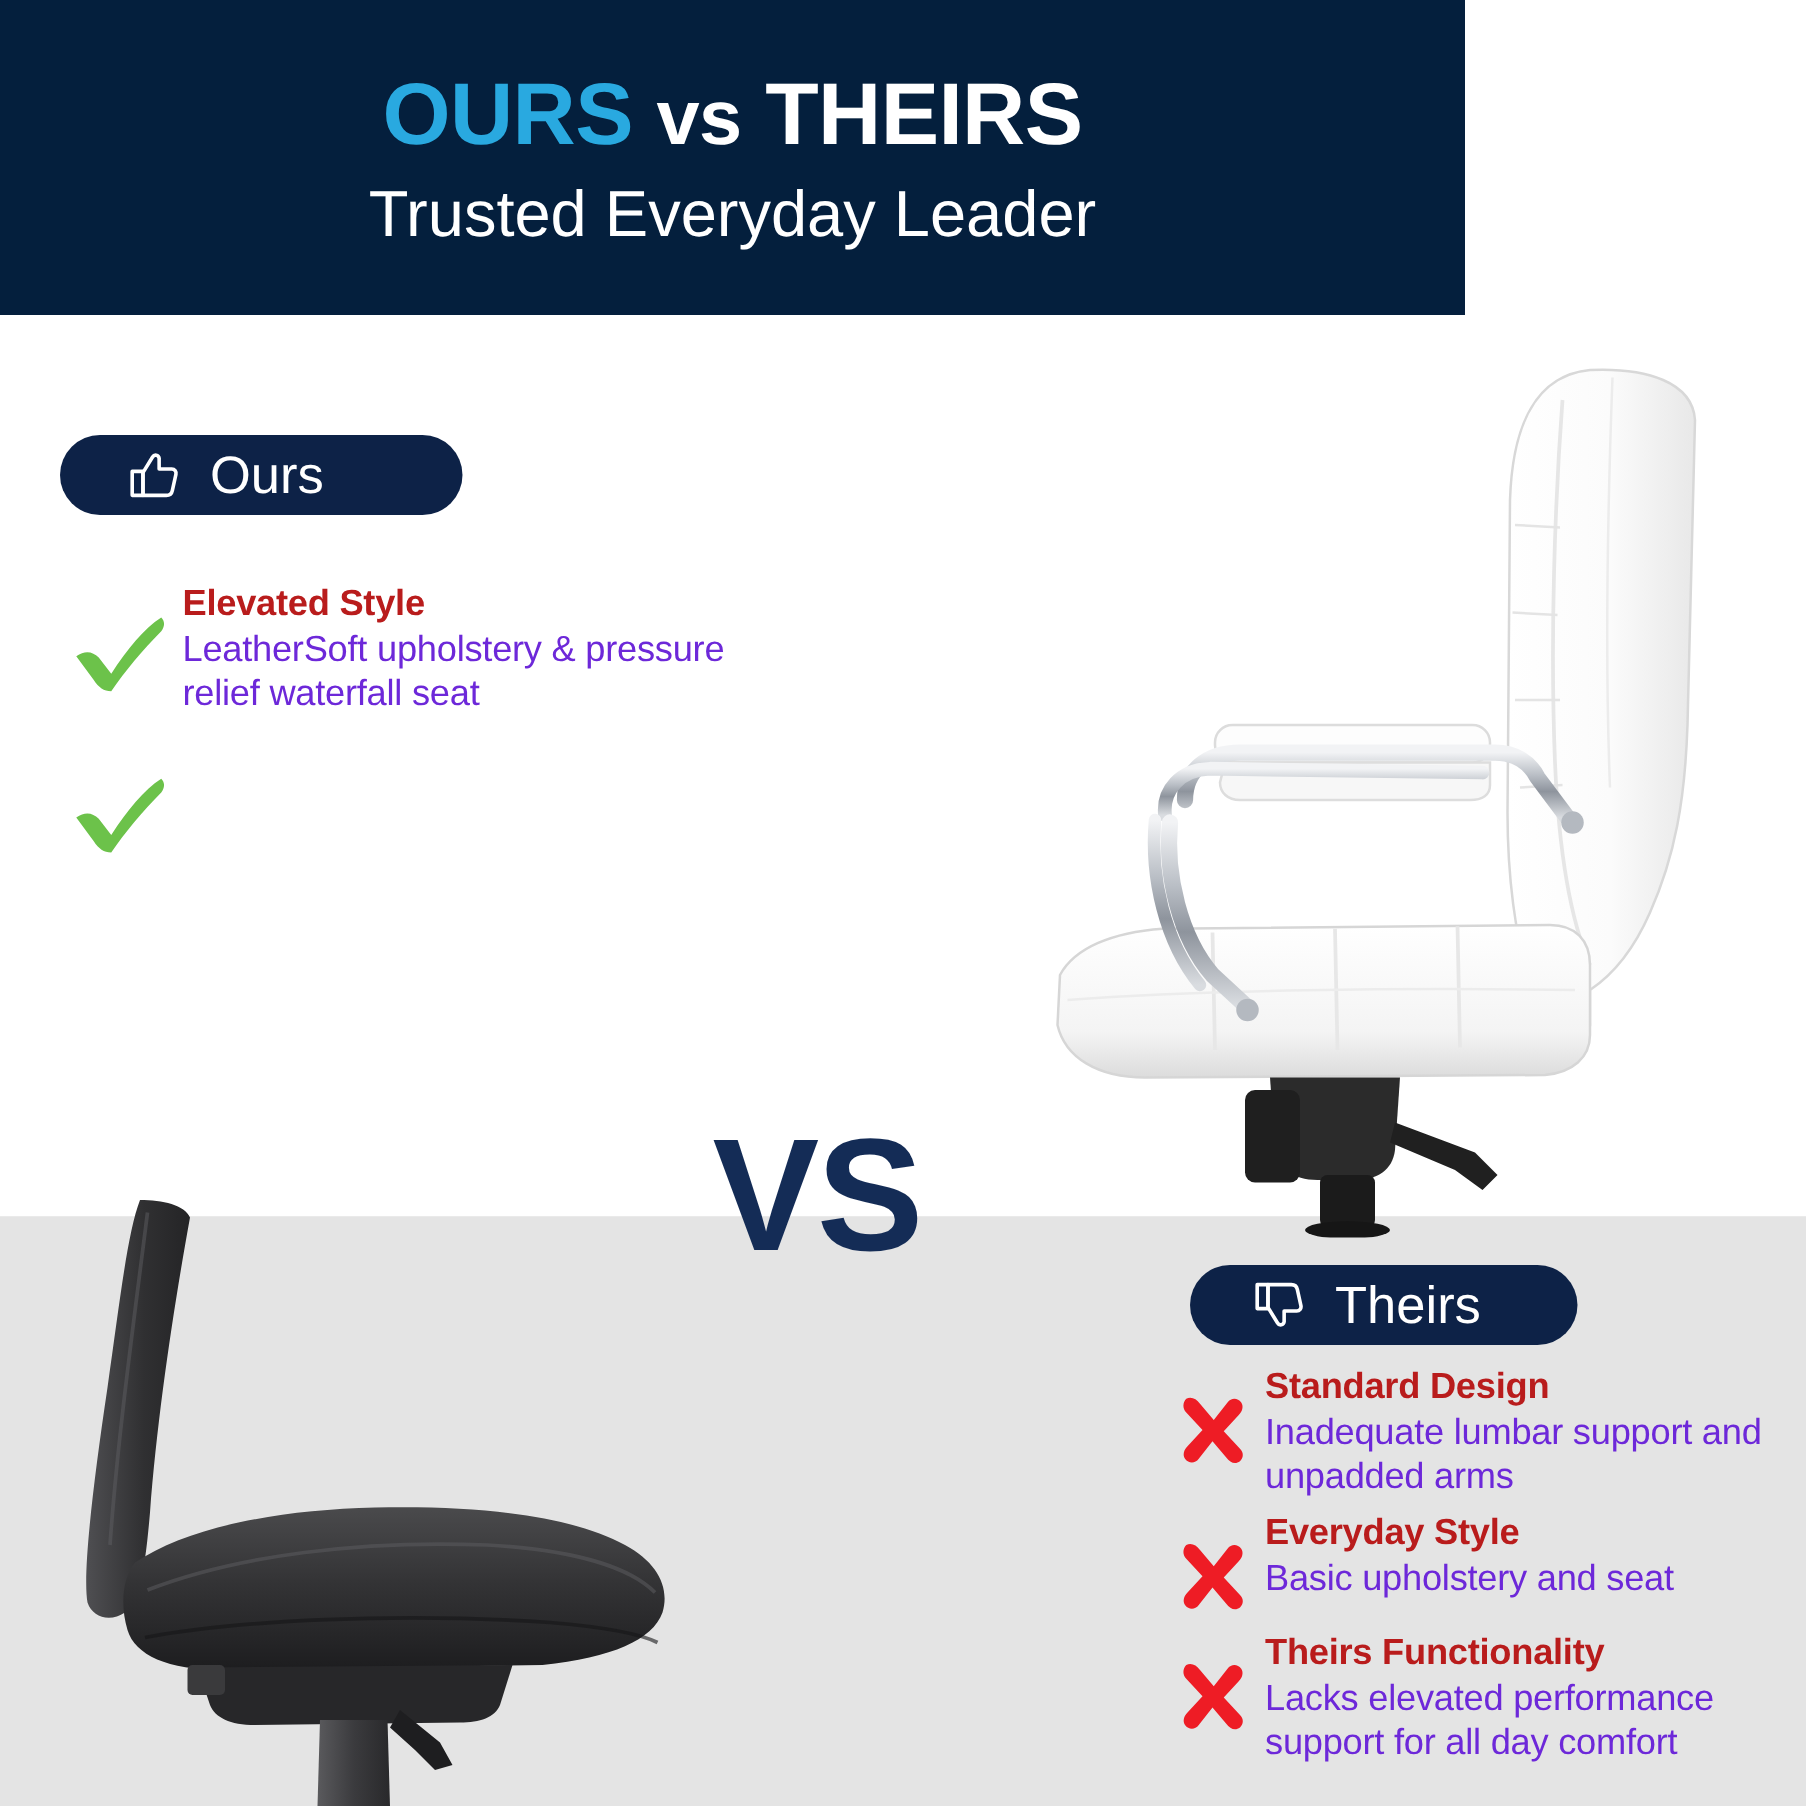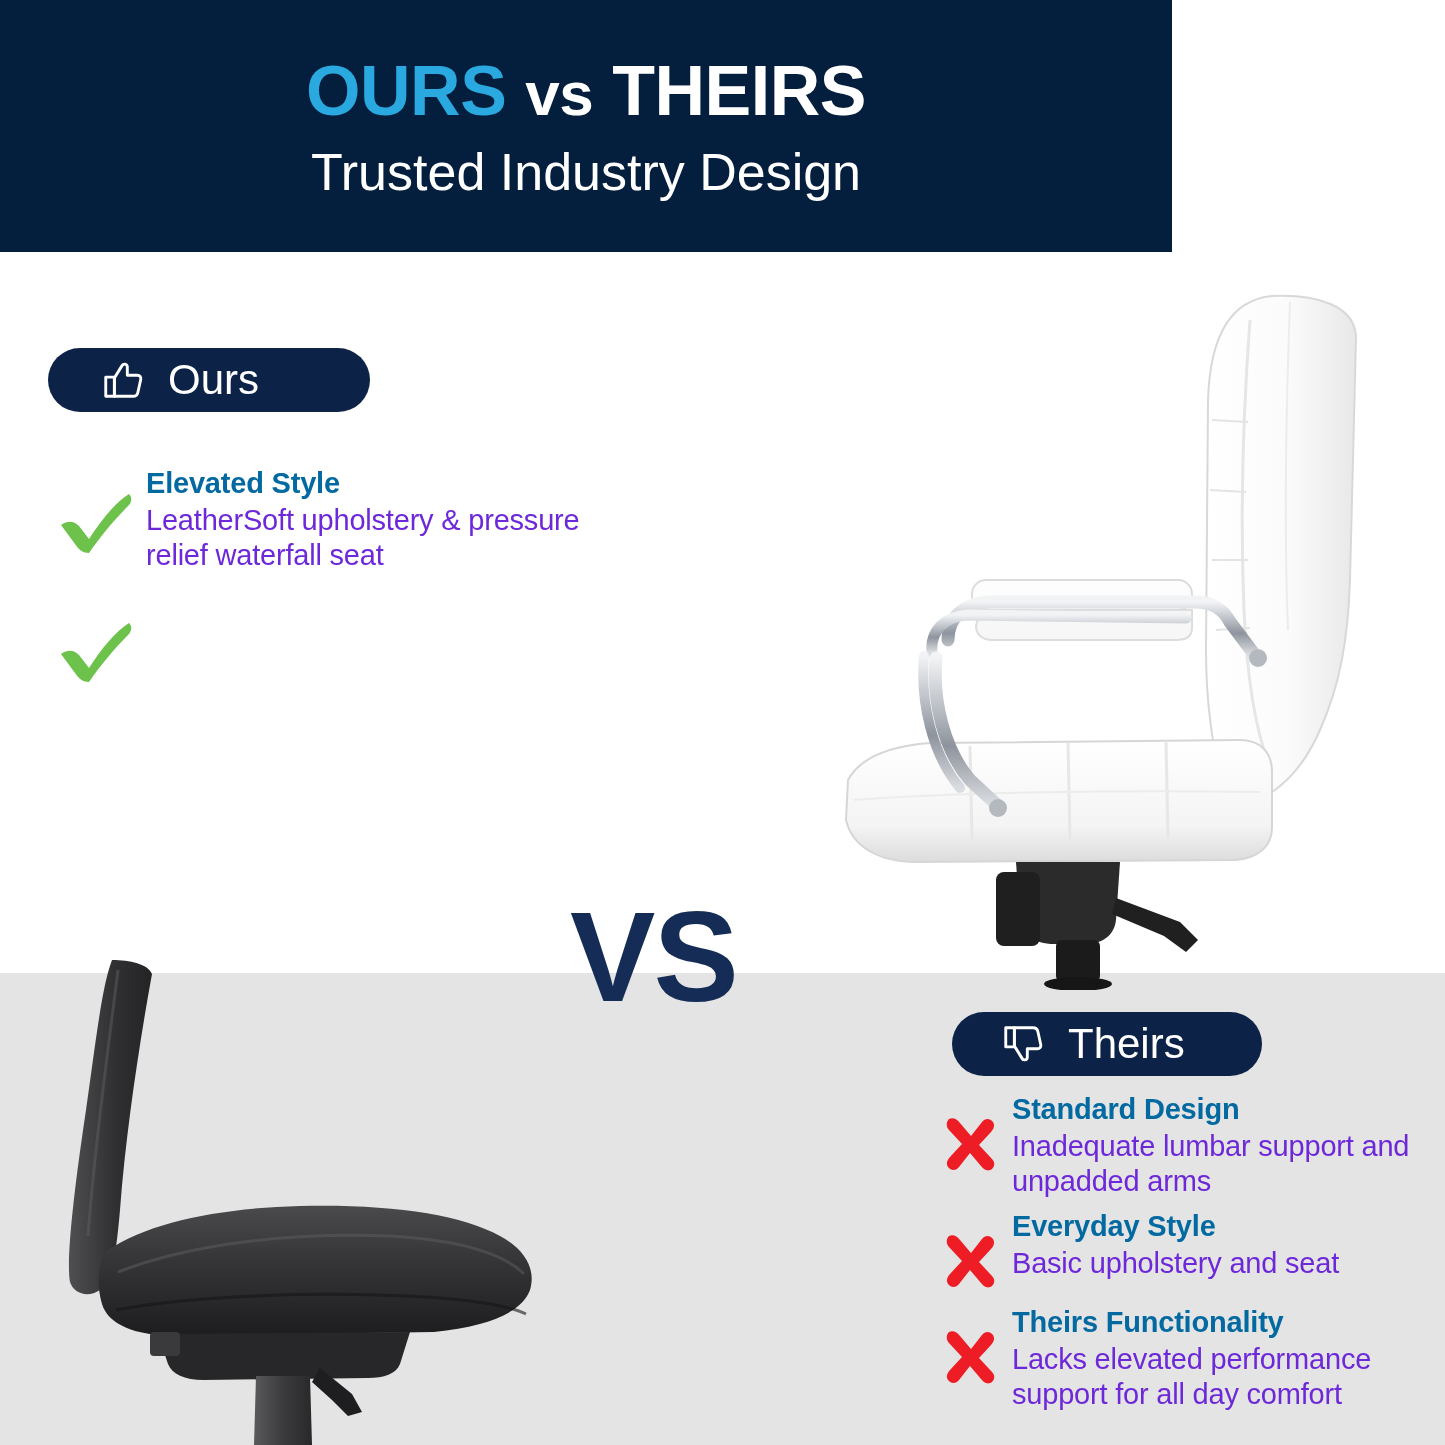--- a/index.html
+++ b/index.html
@@ -151,21 +151,21 @@
   }
   .mark svg {
     display: block;
   }
   .feature-text {
     flex: 1 1 auto;
   }
   .feature-title {
     font-size: 29px;
     font-weight: bold;
-    color: #0369a1;
+    color: #b91c1c;
     line-height: 1.22;
     margin: 0 0 2px 0;
     letter-spacing: -0.2px;
   }
   .feature-desc {
     font-size: 29px;
     font-weight: normal;
     color: #6d28d9;
     line-height: 1.2;
     margin: 0;
@@ -210,21 +210,21 @@
 </style>
 </head>
 <body>
 
 <div class="page">
 
   <div class="header">
     <div class="header-title">
       <span class="ours">OURS</span><span>&nbsp;</span><span class="vs-small">vs</span><span>&nbsp;</span><span class="theirs">THEIRS</span>
     </div>
-    <div class="header-sub">Trusted Industry Design</div>
+    <div class="header-sub">Trusted Everyday Leader</div>
   </div>
 
   <div class="gray-band"></div>
 
   <div class="chair-white">
     <svg viewBox="0 0 620 710" xmlns="http://www.w3.org/2000/svg">
       <defs>
         <linearGradient id="whiteLeather" x1="0" y1="0" x2="1" y2="0">
           <stop offset="0%" stop-color="#ffffff"></stop>
           <stop offset="55%" stop-color="#fbfbfb"></stop>

